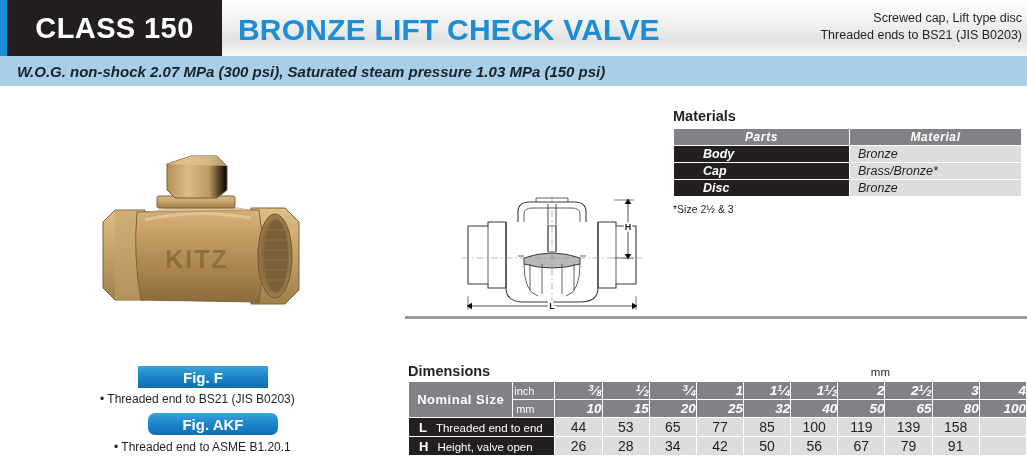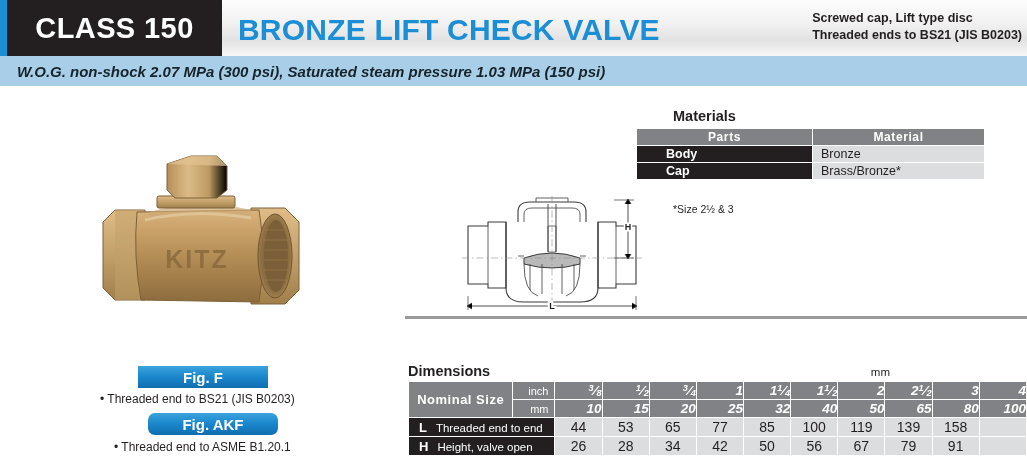--- a/index.html
+++ b/index.html
@@ -29,22 +29,22 @@
     color: #ffffff; font-size: 29px; font-weight: bold;
     letter-spacing: .4px; white-space: nowrap;
   }
   #product-title {
     position: absolute; left: 238px; top: 13px;
     color: #1b8ed6; font-size: 30px; font-weight: bold;
     letter-spacing: .2px; white-space: nowrap;
   }
   #header-note {
     position: absolute; right: 5px; top: 10px;
-    text-align: left; color: #231f20;
-    font-size: 12.5px; font-weight: bold; line-height: 1.32;
+    text-align: right; color: #231f20;
+    font-size: 12.5px; font-weight: normal; line-height: 1.32;
   }
 
   
   #subtitle-band {
     position: absolute; left: 0; top: 56px; width: 1027px; height: 30px;
     background: #a9cfe8;
     display: flex; align-items: center;
   }
   #subtitle-text {
     padding-left: 17px; color: #17232b;
@@ -74,22 +74,22 @@
   
   .section-title {
     position: absolute; color: #231f20;
     font-size: 14.5px; font-weight: bold;
   }
   #materials-title { left: 673px; top: 108px; }
   #dimensions-title { left: 408px; top: 363px; }
 
   
   #materials-table {
-    position: absolute; left: 636px; top: 128px; width: 348px;
-    border-collapse: collapse; table-layout: fixed;
+    position: absolute; left: 673px; top: 128px; width: 348px;
+    border-collapse: collapse; table-layout: fixed; font-style: italic;
   }
   #materials-table th {
     background: #808285; color: #ffffff;
     font-size: 12px; font-weight: bold; letter-spacing: .6px;
     height: 17px; text-align: center;
     border: 1px solid #ffffff;
   }
   #materials-table td.part-cell {
     background: #231f20; color: #ffffff;
     font-size: 12.5px; font-weight: bold;
@@ -127,21 +127,21 @@
   #dimensions-table col.val  { width: 47px;  }
   #dimensions-table td, #dimensions-table th { border: 1px solid #ffffff; }
 
   .nominal-cell {
     background: #808285; color: #ffffff;
     font-size: 13px; font-weight: bold; letter-spacing: .5px;
     text-align: center; vertical-align: middle;
   }
   .unit-cell {
     background: #808285; color: #ffffff;
-    font-size: 11px; text-align: right; padding-right: 6px;
+    font-size: 11px; text-align: right; padding-right: 20px;
     height: 18px;
   }
   .size-cell {
     background: #808285; color: #ffffff;
     font-size: 13.5px; font-weight: bold; text-align: right;
     height: 18px;
     font-style: italic;
   }
   .rowlabel-cell {
     background: #231f20; color: #ffffff; height: 18px;
@@ -319,20 +319,24 @@
     </thead>
     <tbody>
       <tr>
         <td class="part-cell">Body</td>
         <td class="mat-cell">Bronze</td>
       </tr>
       <tr>
         <td class="part-cell">Cap</td>
         <td class="mat-cell">Brass/Bronze*</td>
       </tr>
+      <tr>
+        <td class="part-cell">Disc</td>
+        <td class="mat-cell">Bronze</td>
+      </tr>
     </tbody>
   </table>
 
   <div id="materials-note">*Size 2½ &amp; 3</div>
 
   <div class="section-title" id="dimensions-title">Dimensions</div>
   <div id="dim-unit">mm</div>
 
   <table id="dimensions-table">
     <colgroup>

